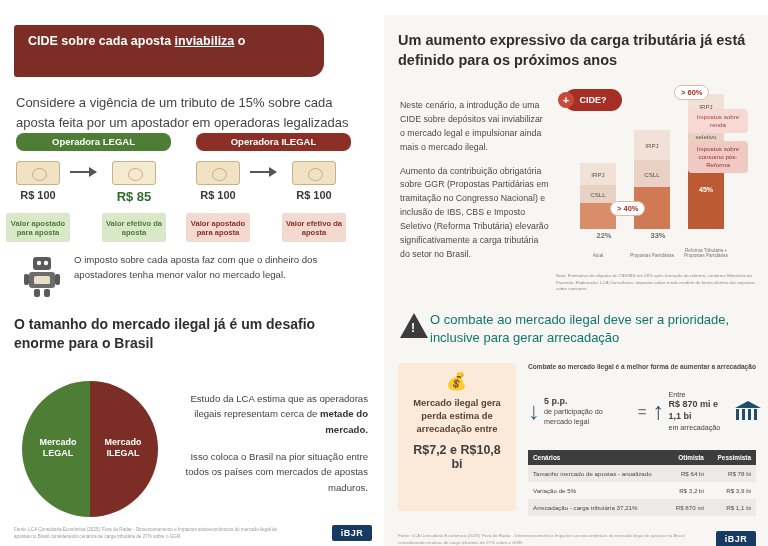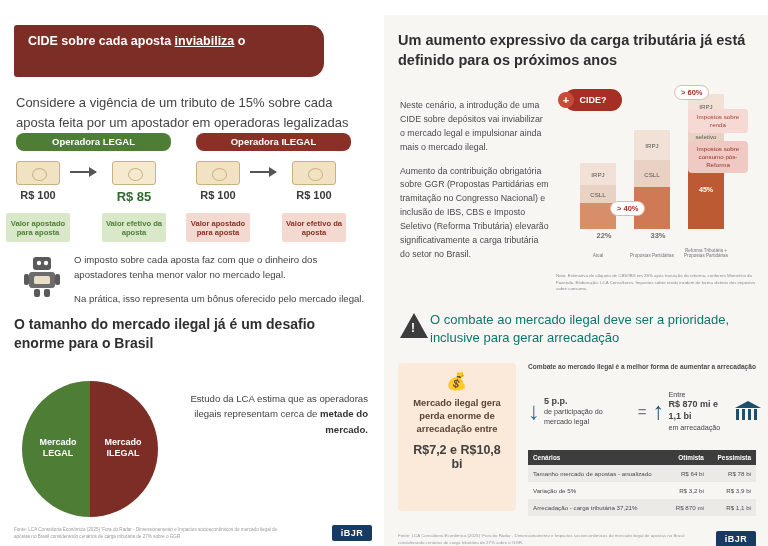--- a/index.html
+++ b/index.html
@@ -283,21 +283,20 @@
       <rect x="7" y="17" width="26" height="16" rx="3" fill="#6c6c6c"></rect>
       <rect x="12" y="21" width="16" height="8" rx="1.5" fill="#e9dfc6"></rect>
       <rect x="2" y="19" width="5" height="11" rx="2" fill="#5a5a5a"></rect>
       <rect x="33" y="19" width="5" height="11" rx="2" fill="#5a5a5a"></rect>
       <rect x="12" y="34" width="6" height="8" rx="2" fill="#5a5a5a"></rect>
       <rect x="22" y="34" width="6" height="8" rx="2" fill="#5a5a5a"></rect>
     </svg>
 
     <div class="tl-note">
       <p>O imposto sobre cada aposta faz com que o dinheiro dos apostadores tenha menor valor no mercado legal.</p>
-      <p>Na prática, isso representa um bônus oferecido pelo mercado ilegal.</p>
     </div>
   </div>
 
   <div class="quad" id="q-tr"></div>
   <div class="tr-title">Um aumento expressivo da carga tributária já está definido para os próximos anos</div>
   <div class="tr-body">
     <p>Neste cenário, a introdução de uma CIDE sobre depósitos vai inviabilizar o mercado legal e impulsionar ainda mais o mercado ilegal.</p>
     <p>Aumento da contribuição obrigatória sobre GGR (Propostas Partidárias em tramitação no Congresso Nacional) e inclusão de IBS, CBS e Imposto Seletivo (Reforma Tributária) elevarão significativamente a carga tributária do setor no Brasil.</p>
   </div>
 
@@ -359,31 +358,32 @@
       <span>Mercado LEGAL</span>
     </div>
     <div class="pie-lab" style="left:72px;top:56px;width:58px;">
       <span>Mercado ILEGAL</span>
     </div>
   </div>
   <div class="bl-text">
     <p>
       <span>Estudo da LCA estima que as operadoras ilegais representam cerca de </span><b>metade do mercado.</b>
     </p>
+    <p>Isso coloca o Brasil na pior situação entre todos os países com mercados de apostas maduros.</p>
   </div>
   <div class="src-l">Fonte: LCA Consultoria Econômica (2025) 'Fora do Radar - Dimensionamento e Impactos socioeconômicos do mercado ilegal de apostas no Brasil considerando cenários de carga tributária de 27% sobre o GGR.</div>
   <div class="logo" style="left:332px;top:510px;">iBJR</div>
 
   <div class="quad" id="q-br"></div>
   <div class="warn-tri"></div>
   <div class="br-title">O combate ao mercado ilegal deve ser a prioridade, inclusive para gerar arrecadação</div>
 
   <div class="loss-card">
     <div class="bagicon">💰</div>
-    <div class="t1">Mercado ilegal gera perda enorme de arrecadação entre</div>
+    <div class="t1">Mercado ilegal gera perda estima de arrecadação entre</div>
     <div class="t2">
       <span>R$7,2</span><span> e </span><span>R$10,8 bi</span>
     </div>
   </div>
 
   <div class="br-right">
     <div class="br-lead">Combate ao mercado ilegal é a melhor forma de aumentar a arrecadação</div>
     <div class="eqrow">
       <div class="eqcell">
         <span class="bigarrow">↓</span>

